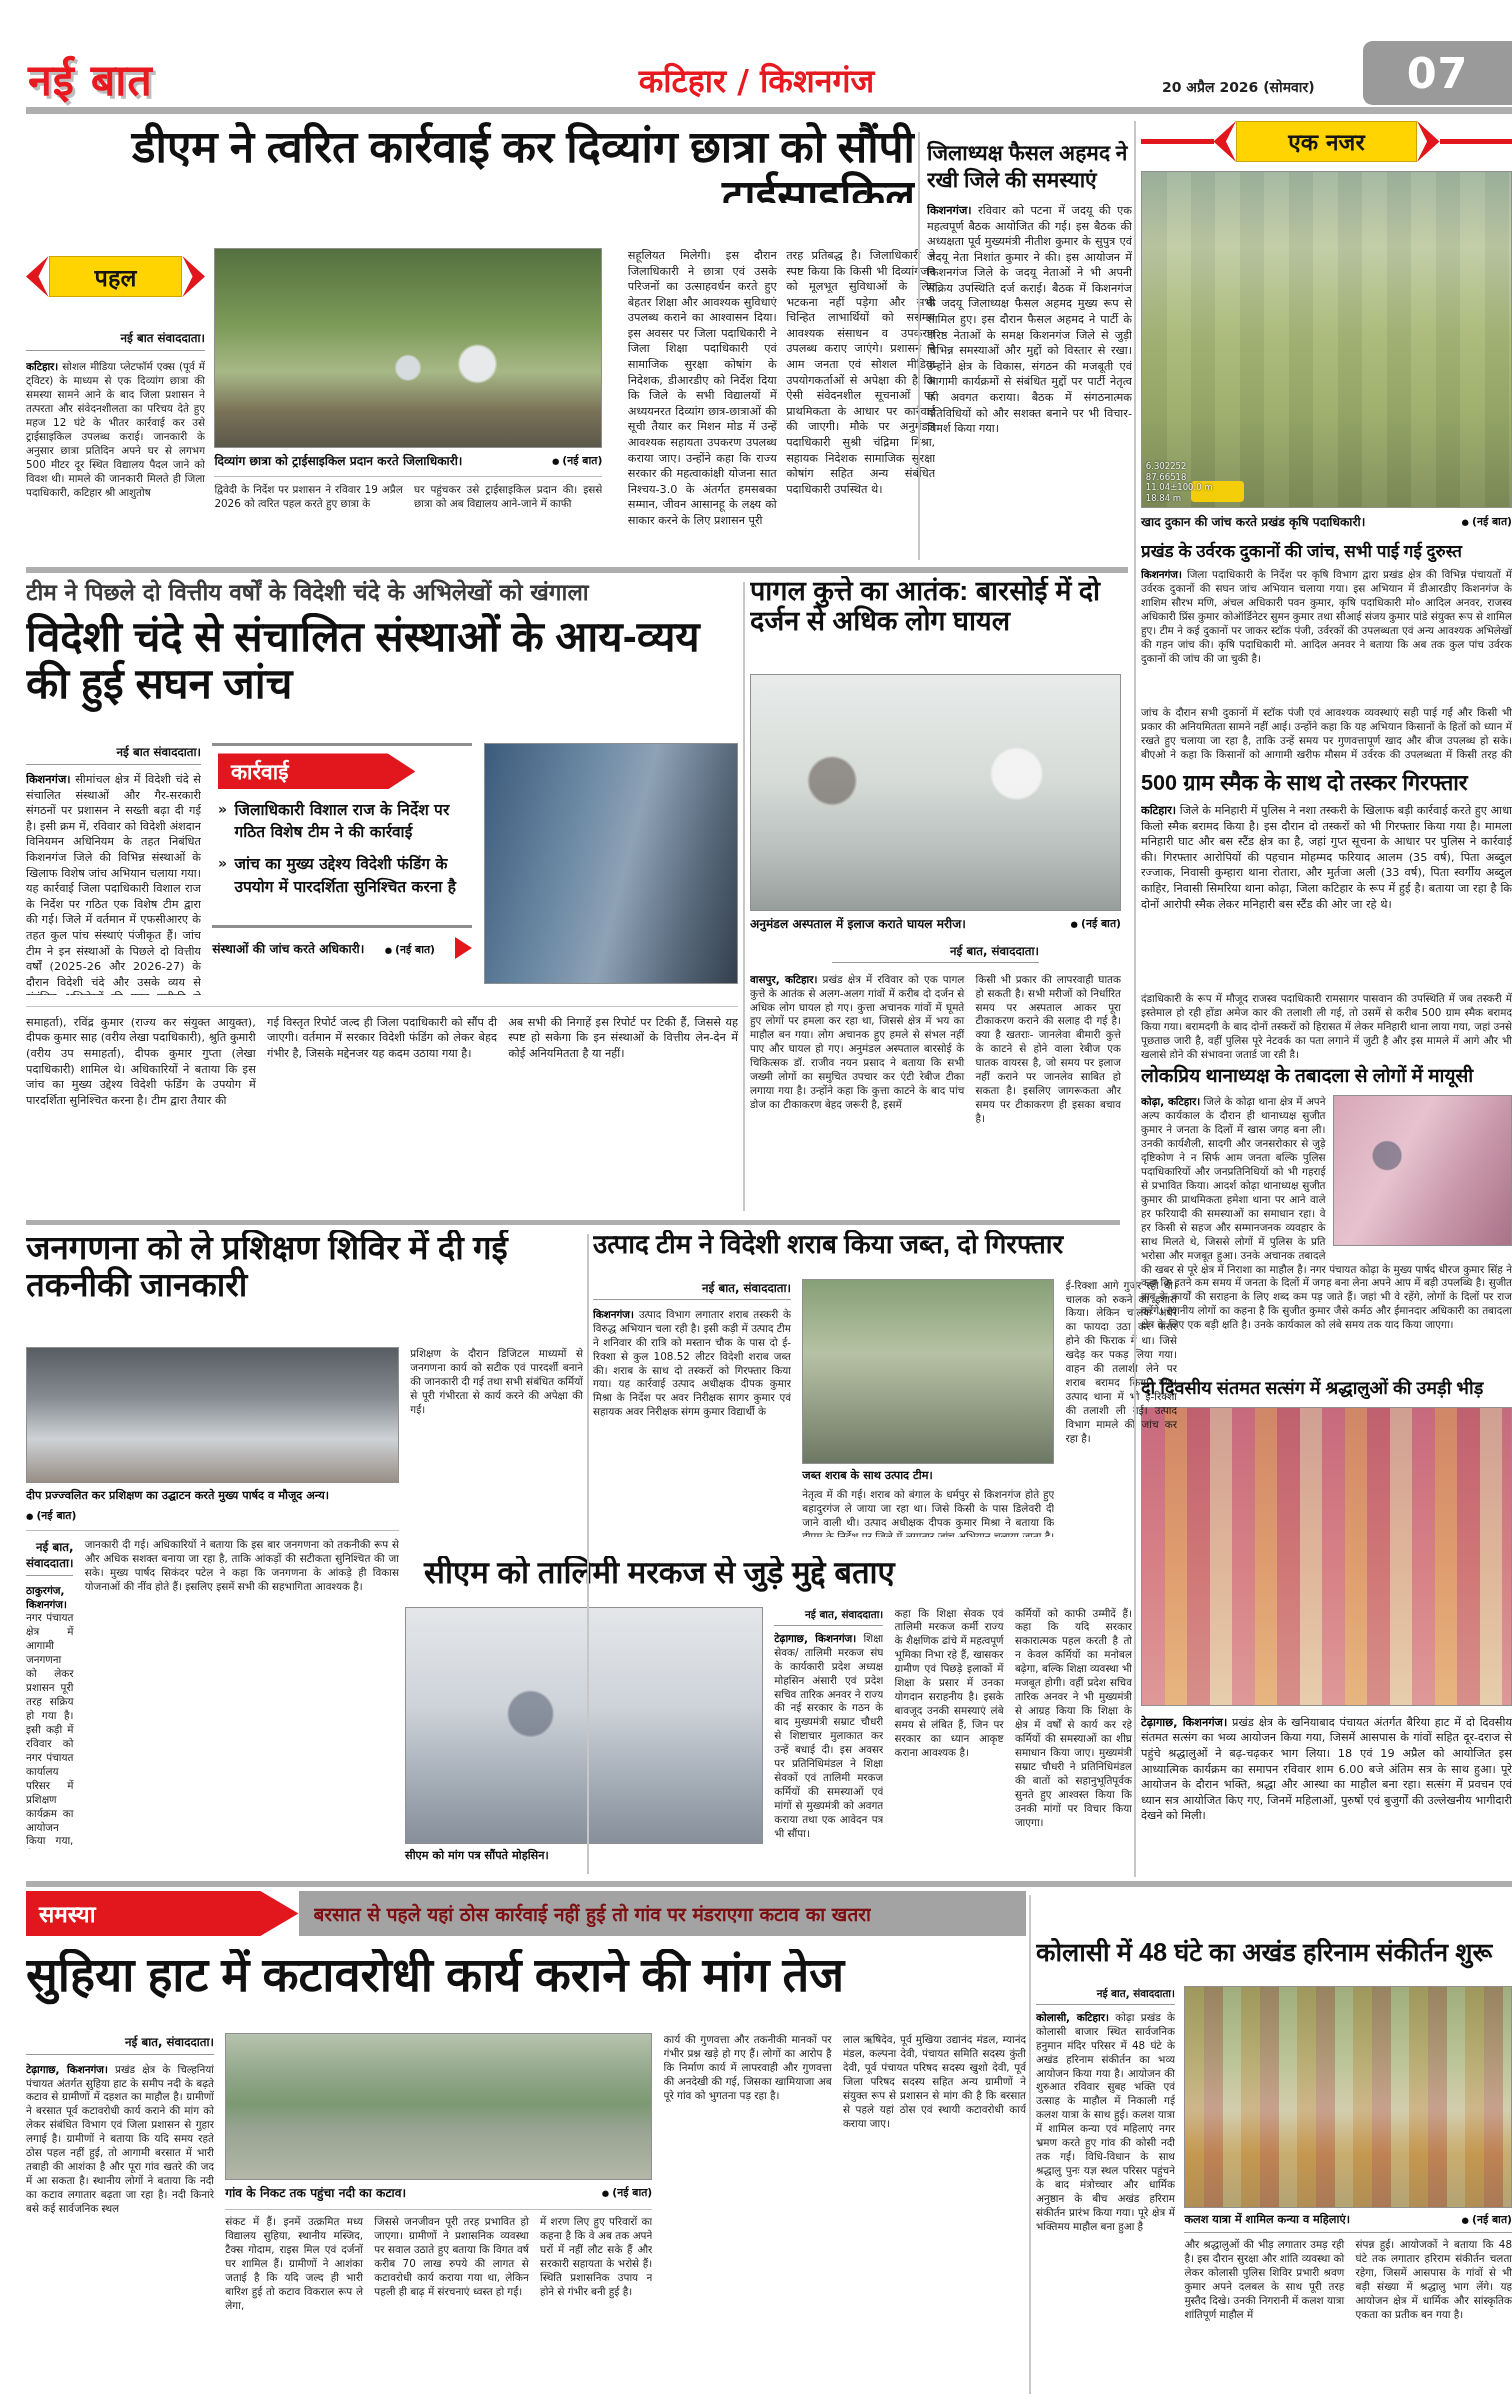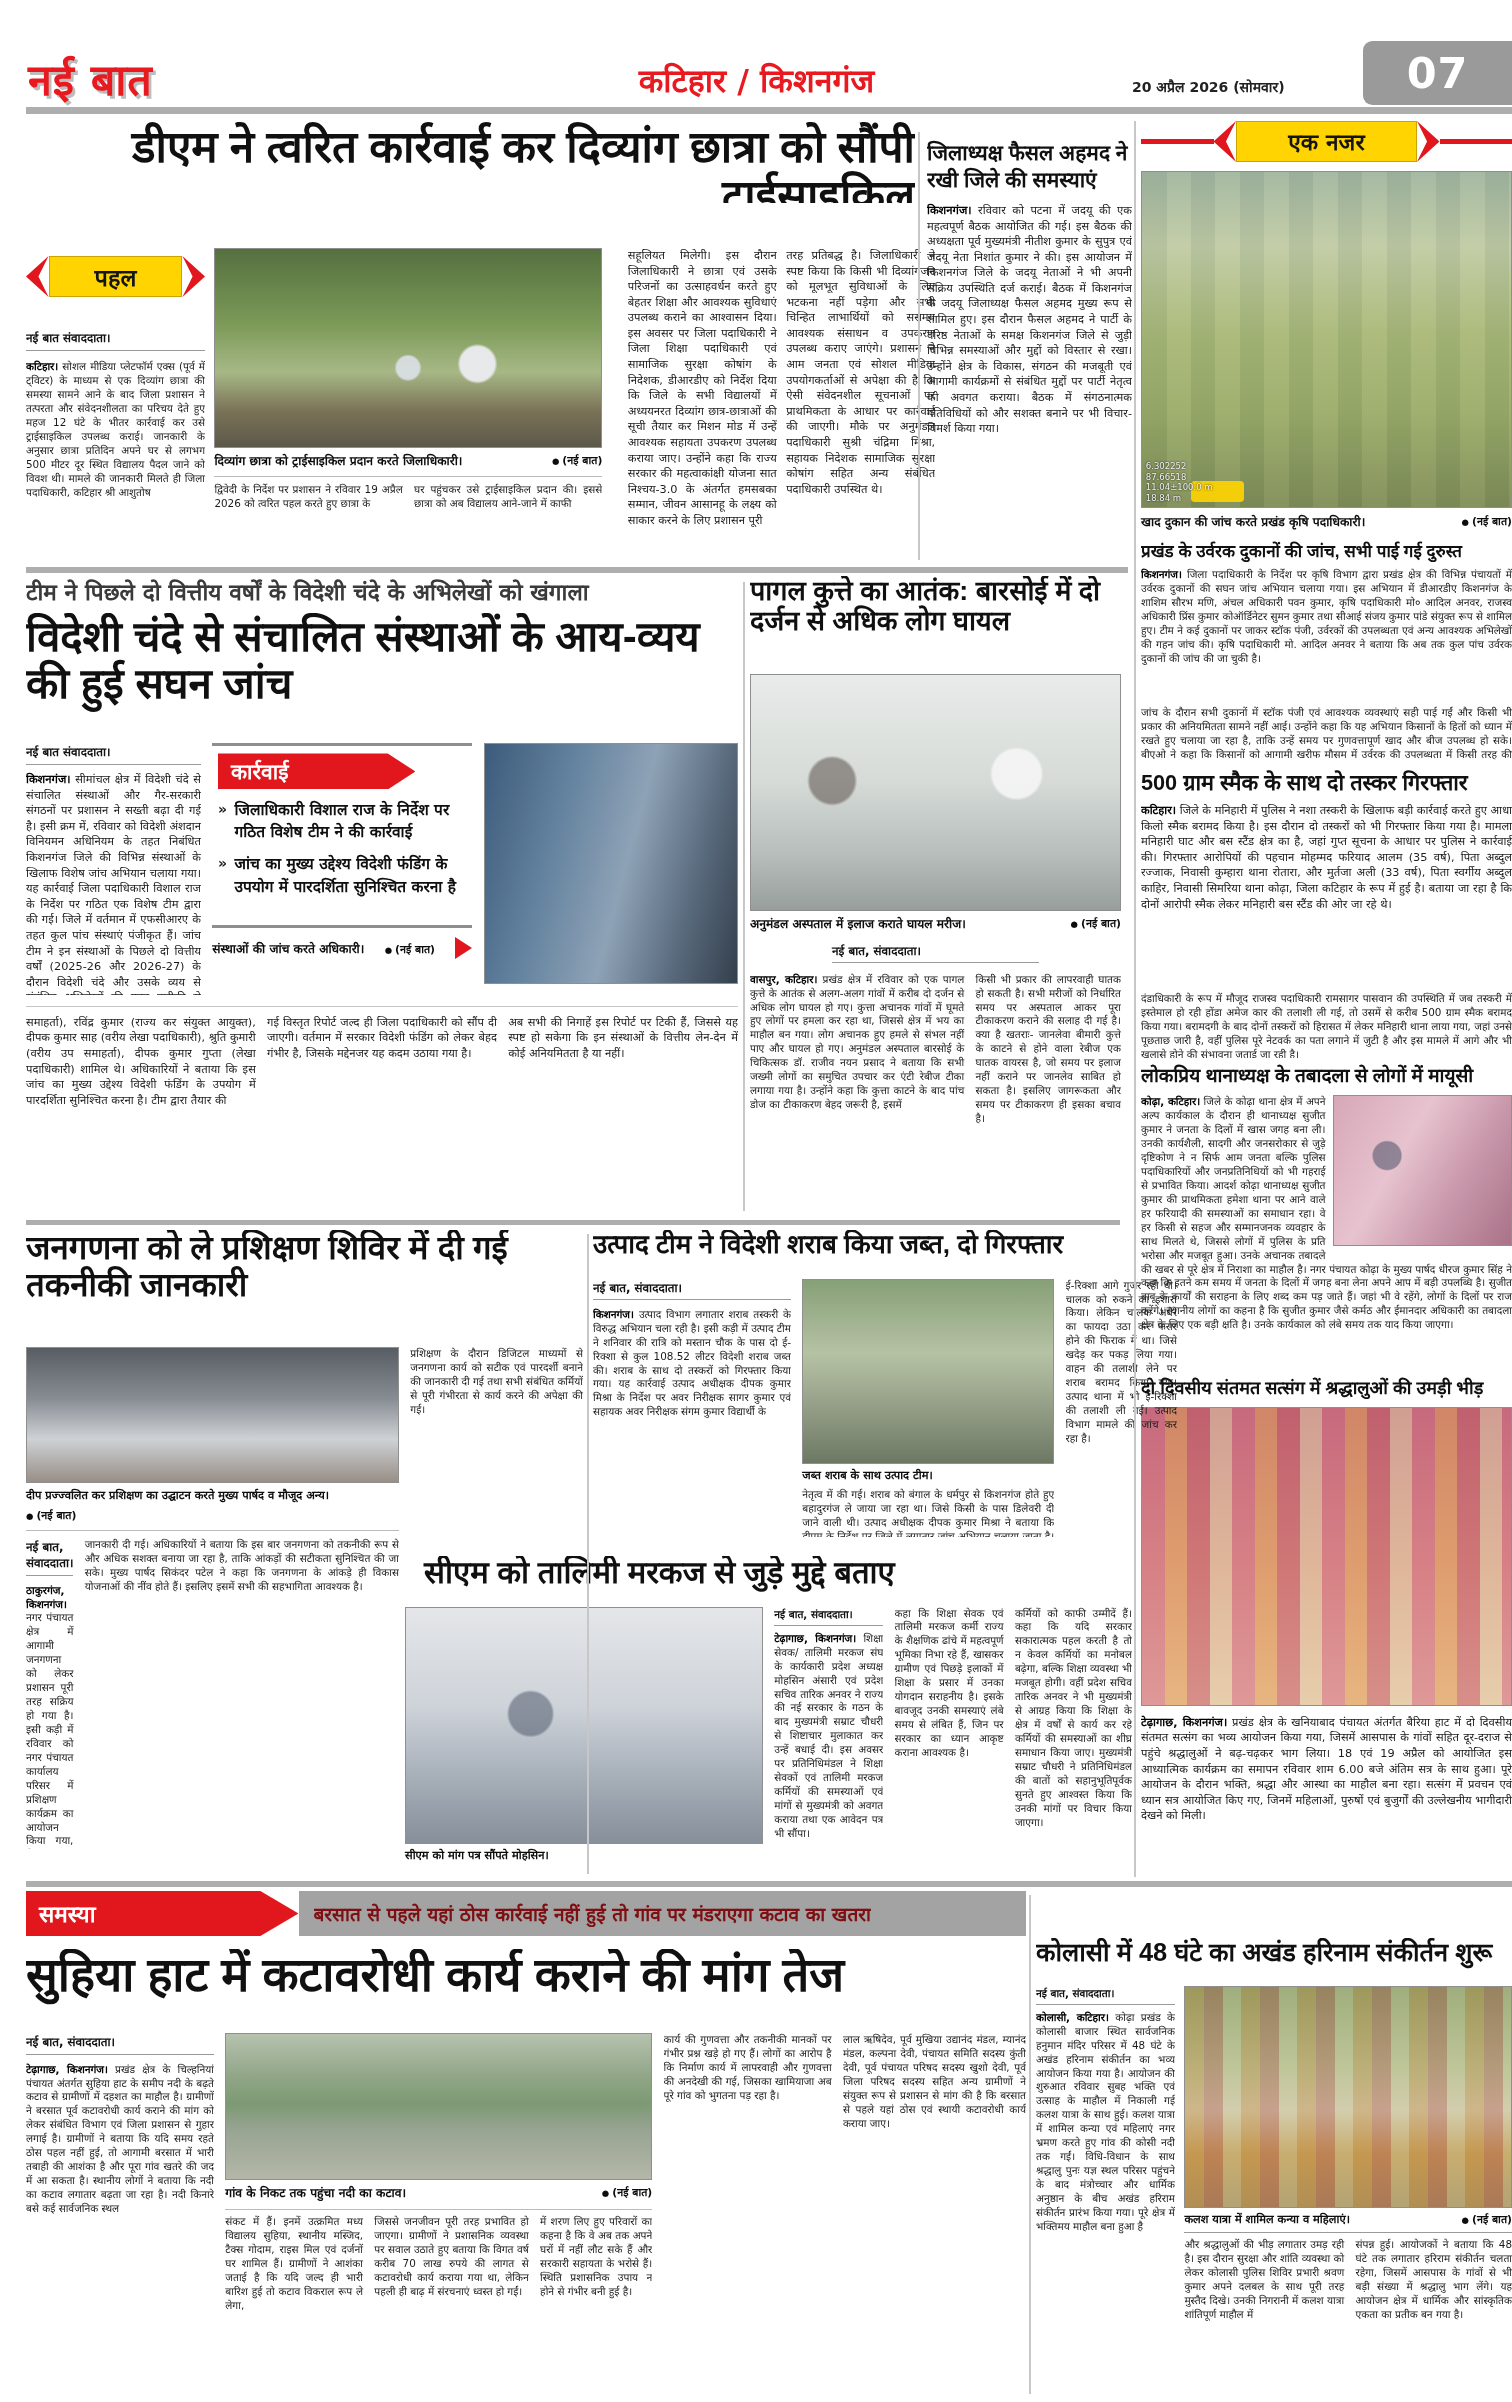--- a/index.html
+++ b/index.html
@@ -11,21 +11,21 @@
   .masthead{font-size:43px;font-weight:bold;color:#e8191f;text-shadow:2.8px 2.8px 0 #bdbdbd;letter-spacing:0.9px;}
   .section-title{font-size:32px;font-weight:bold;color:#e8191f;text-align:center;}
   .edition-date{font-size:14px;font-weight:bold;color:#222;}
   .pagebox{background:#9a9a9a;border-radius:9.4px 0 0 9.4px;display:flex;align-items:center;justify-content:center;}
   .pagenum{color:#fff;font-size:43px;font-weight:bold;letter-spacing:0.9px;}
   .hbar{background:#aeaeae;}
   .vrule{background:#c7c7c7;width:1.9px;}
   
   .head{font-family:"Liberation Sans","DejaVu Sans",sans-serif;font-weight:bold;color:#101010;line-height:1.12;}
   .kicker{font-weight:bold;color:#3a3a3a;}
-  .byline{font-size:11.8px;font-weight:bold;text-align:left;color:#111;
+  .byline{font-size:11.8px;font-weight:bold;text-align:right;color:#111;
           border-bottom:1.9px solid #9a9a9a;padding-bottom:4.7px;}
   .bodytxt{font-size:11.3px;line-height:1.38;text-align:justify;color:#1b1b1b;}
   .bodytxt b{color:#000;}
   .sm{font-size:10.4px;line-height:1.34;}
   .caption{font-weight:bold;font-size:12.2px;color:#0d0d0d;display:flex;justify-content:space-between;align-items:flex-start;gap:5.6px;}
   .credit{white-space:nowrap;font-size:10.8px;font-weight:bold;}
   .credit:before{content:"● ";font-size:8.5px;}
   .subhead{font-family:"Liberation Sans","DejaVu Sans",sans-serif;font-weight:bold;color:#101010;white-space:nowrap;overflow:hidden;}
   
   .ribbon{display:flex;align-items:stretch;height:41px;}
@@ -80,21 +80,21 @@
   .colrow{display:flex;gap:11.3px;}
   .colrow > div{flex:1;}
 </style>
 </head>
 <body>
 
 <div id="page">
 
   <div class="abs masthead" style="left:28px;top:49px;">नई बात</div>
   <div class="abs section-title" style="left:474px;top:58px;width:565px;">कटिहार / किशनगंज</div>
-  <div class="abs edition-date" style="left:1132px;top:77px;">20 अप्रैल 2026 (सोमवार)</div>
+  <div class="abs edition-date" style="left:1162px;top:77px;">20 अप्रैल 2026 (सोमवार)</div>
   <div class="abs pagebox" style="left:1363px;top:41px;width:149px;height:64px;">
     <span class="pagenum">07</span>
   </div>
   <div class="abs hbar" style="left:26px;top:107px;width:1486px;height:6.6px;"></div>
 
   <div class="abs" style="left:26px;top:122px;width:889px;height:448px;">
     <div class="head clip" style="font-size:44px;height:81px;text-align:right;">डीएम ने त्वरित कार्रवाई कर दिव्यांग छात्रा को सौंपी ट्राईसाइकिल</div>
     <div style="display:flex;gap:9.4px;height:358px;">
       <div style="width:179px;flex:none;" class="clip">
         <div class="ribbon" style="margin-top:53px;">

